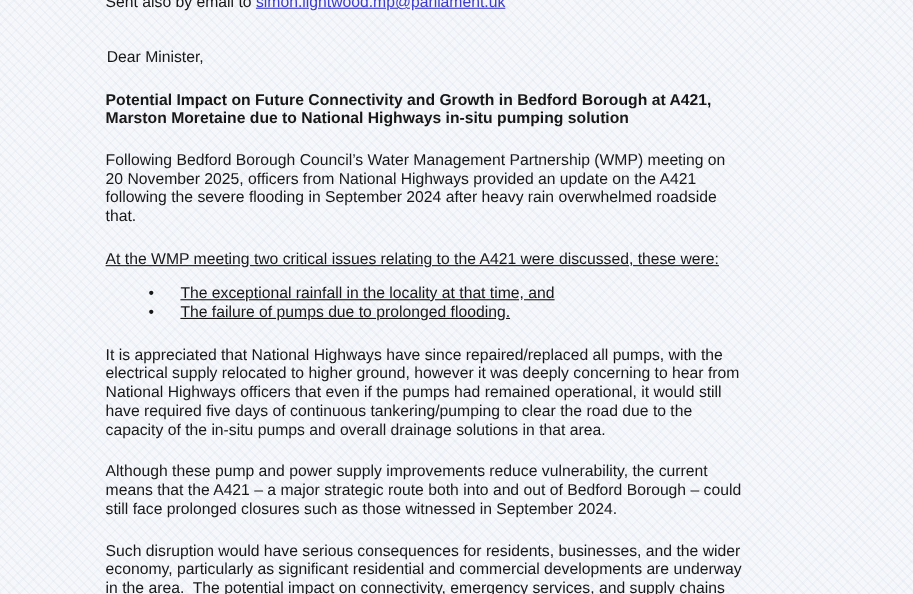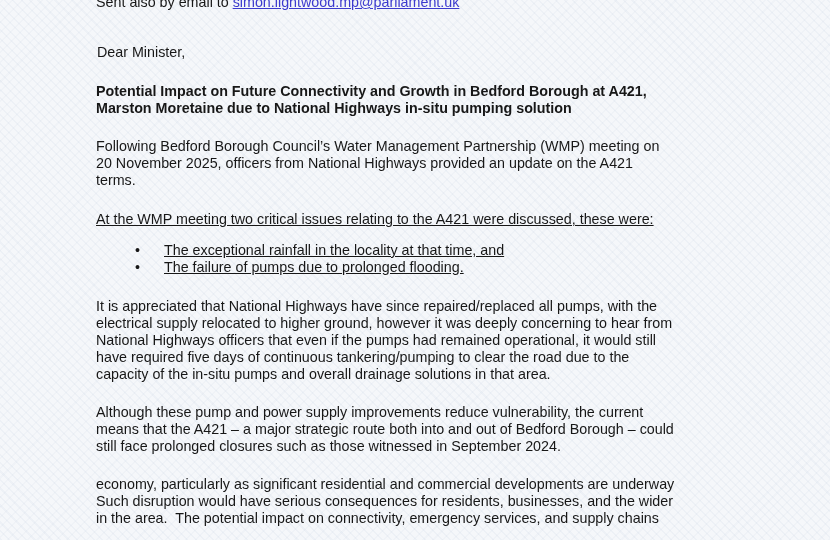--- a/index.html
+++ b/index.html
@@ -70,21 +70,22 @@
   <p class="salutation">Dear Minister,</p>
 
   <div class="subject line-host">
       <div class="text-line">Potential Impact on Future Connectivity and Growth in Bedford Borough at A421,</div>
       <div class="text-line">Marston Moretaine due to National Highways in-situ pumping solution</div>
     </div>
 
   <div class="para line-host">
       <div class="text-line">Following Bedford Borough Council’s Water Management Partnership (WMP) meeting on</div>
       <div class="text-line">20 November 2025, officers from National Highways provided an update on the A421</div>
-      <div class="text-line">terms.</div>
+      <div class="text-line">following the severe flooding in September 2024 after heavy rain overwhelmed roadside</div>
+      <div class="text-line">that.</div>
     </div>
 
   <div class="bullet-block">
     <div class="bullet-intro">At the WMP meeting two critical issues relating to the A421 were discussed, these were:</div>
     <ul class="bullets">
       <li>The exceptional rainfall in the locality at that time, and</li>
       <li>The failure of pumps due to prolonged flooding.</li>
     </ul>
   </div>
 
@@ -96,18 +97,18 @@
       <div class="text-line">capacity of the in-situ pumps and overall drainage solutions in that area.</div>
     </div>
 
   <div class="para line-host">
       <div class="text-line">Although these pump and power supply improvements reduce vulnerability, the current</div>
       <div class="text-line">means that the A421 – a major strategic route both into and out of Bedford Borough – could</div>
       <div class="text-line">still face prolonged closures such as those witnessed in September 2024.</div>
     </div>
 
   <div class="para line-host">
+      <div class="text-line">Such disruption would have serious consequences for residents, businesses, and the wider</div>
       <div class="text-line">economy, particularly as significant residential and commercial developments are underway</div>
-      <div class="text-line">Such disruption would have serious consequences for residents, businesses, and the wider</div>
       <div class="text-line">in the area.  The potential impact on connectivity, emergency services, and supply chains</div>
     </div>
 
 </div>
 
 </body></html>

